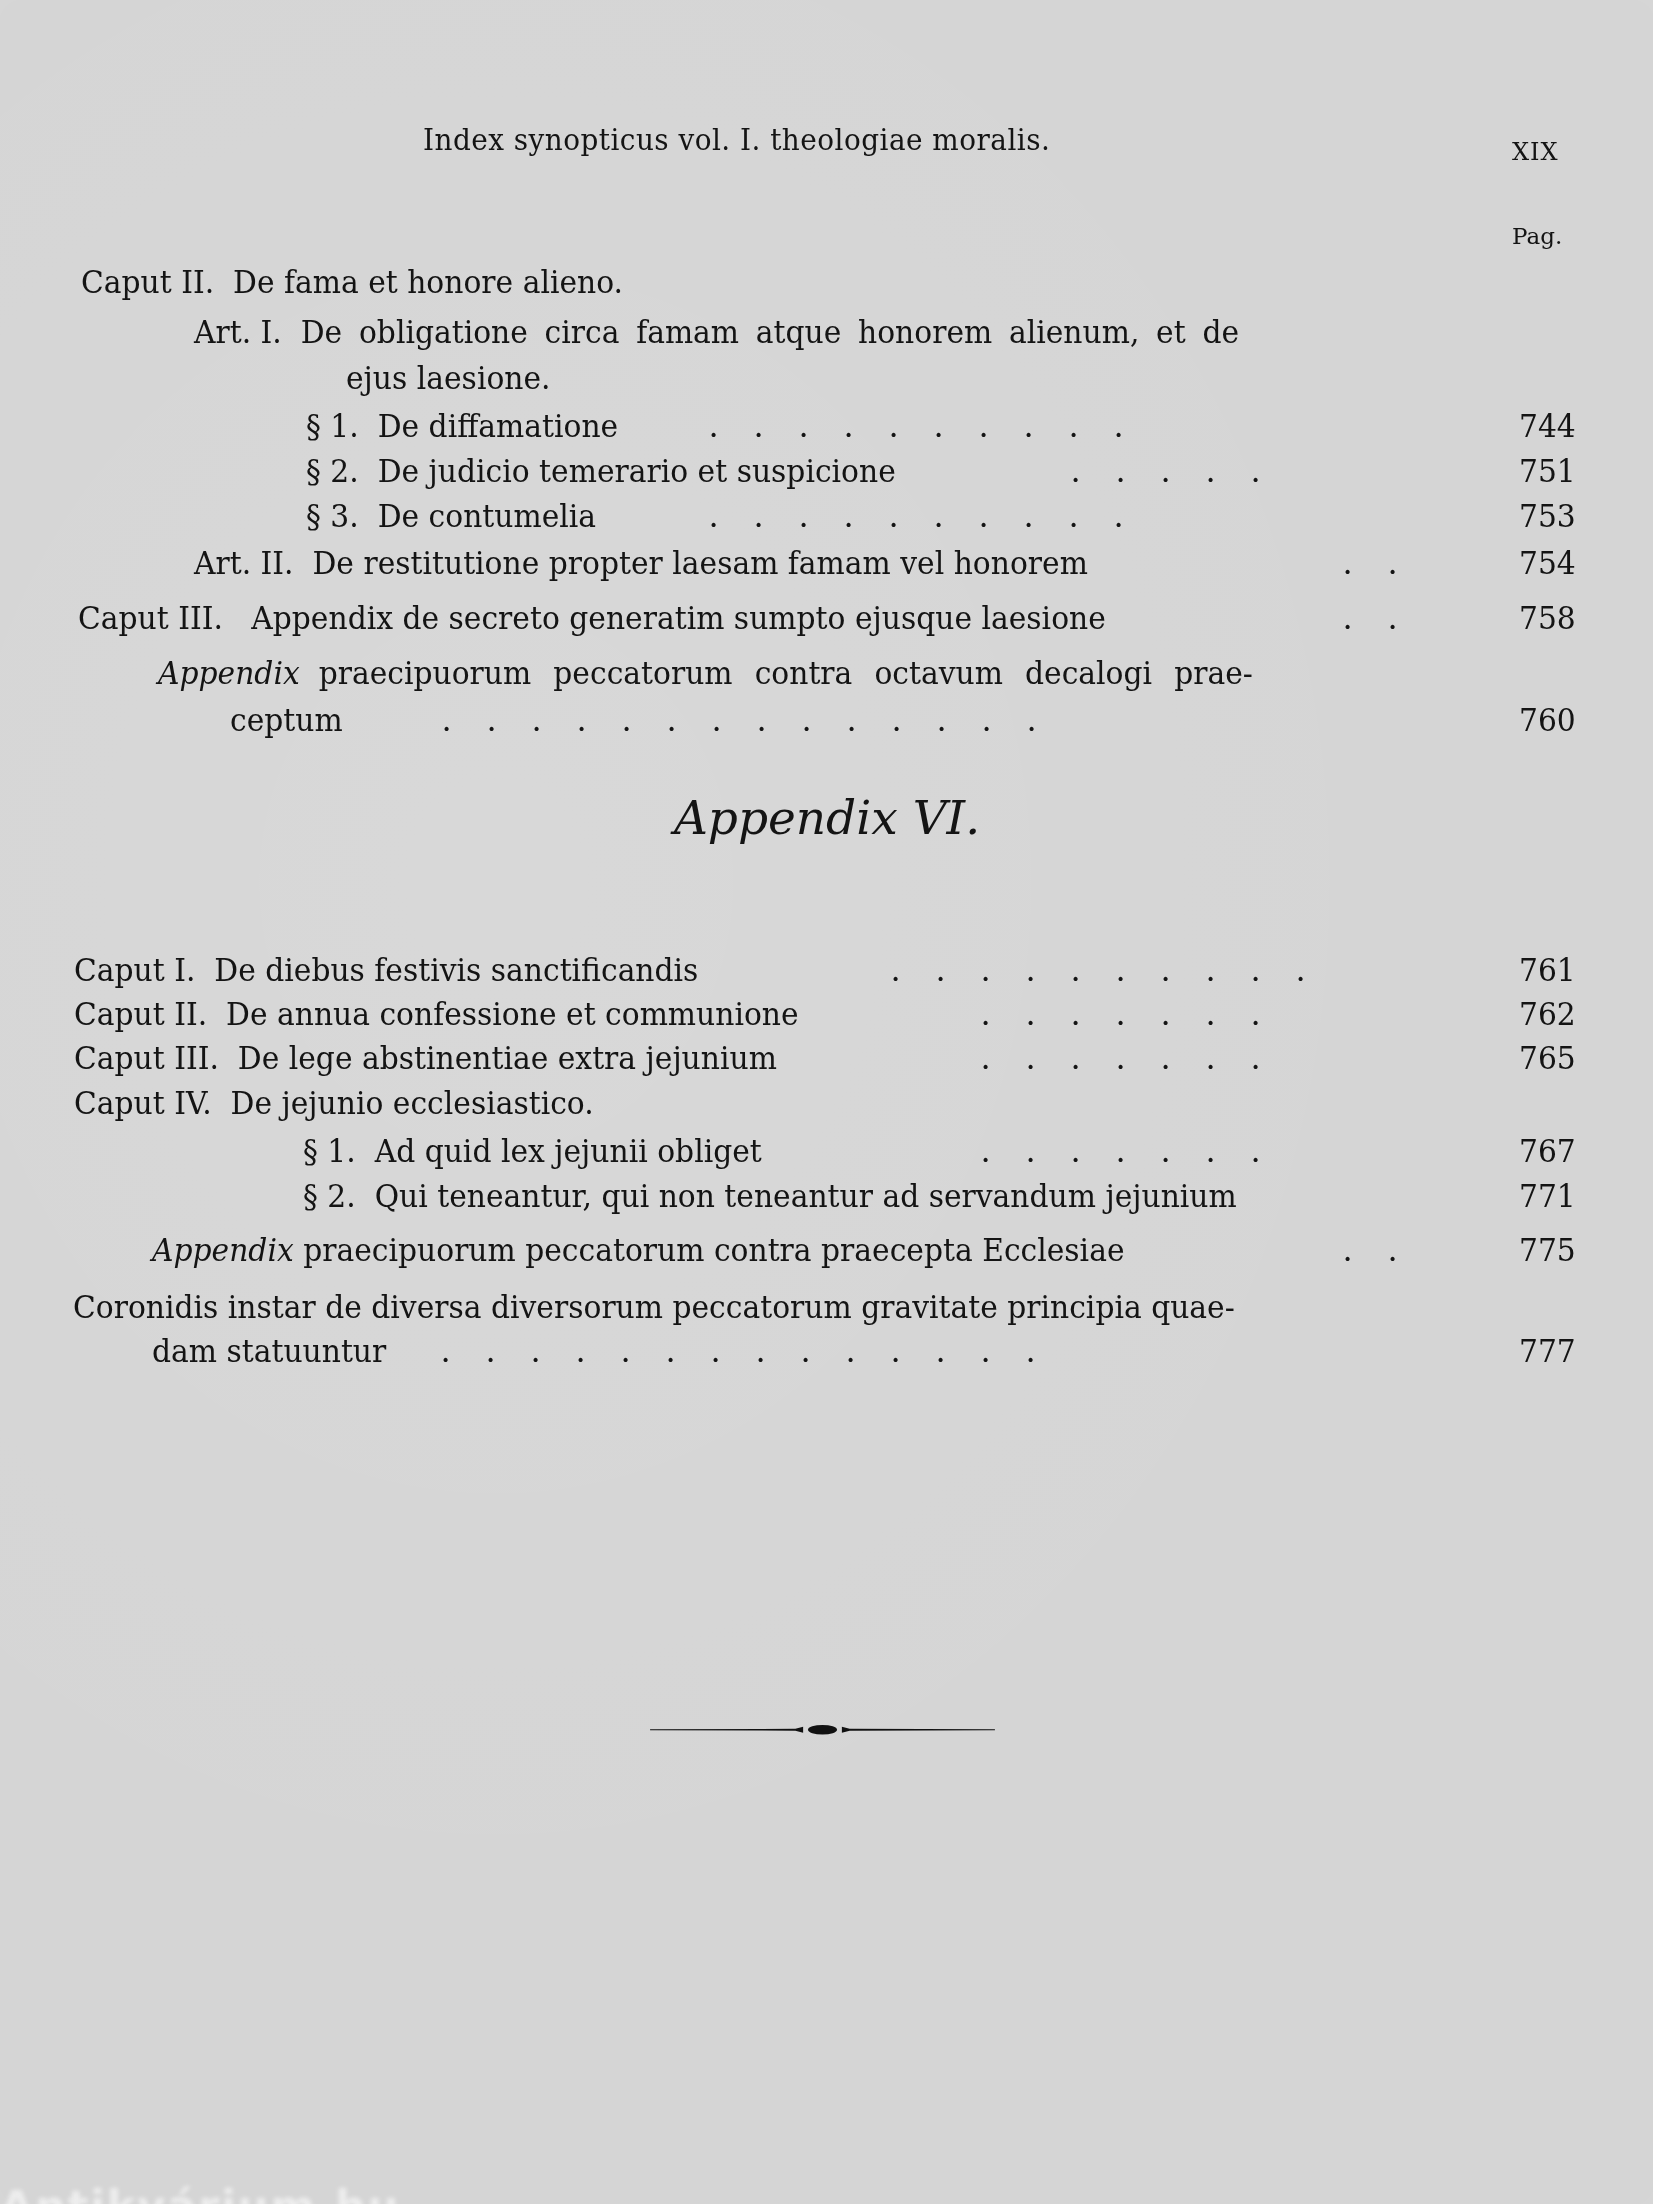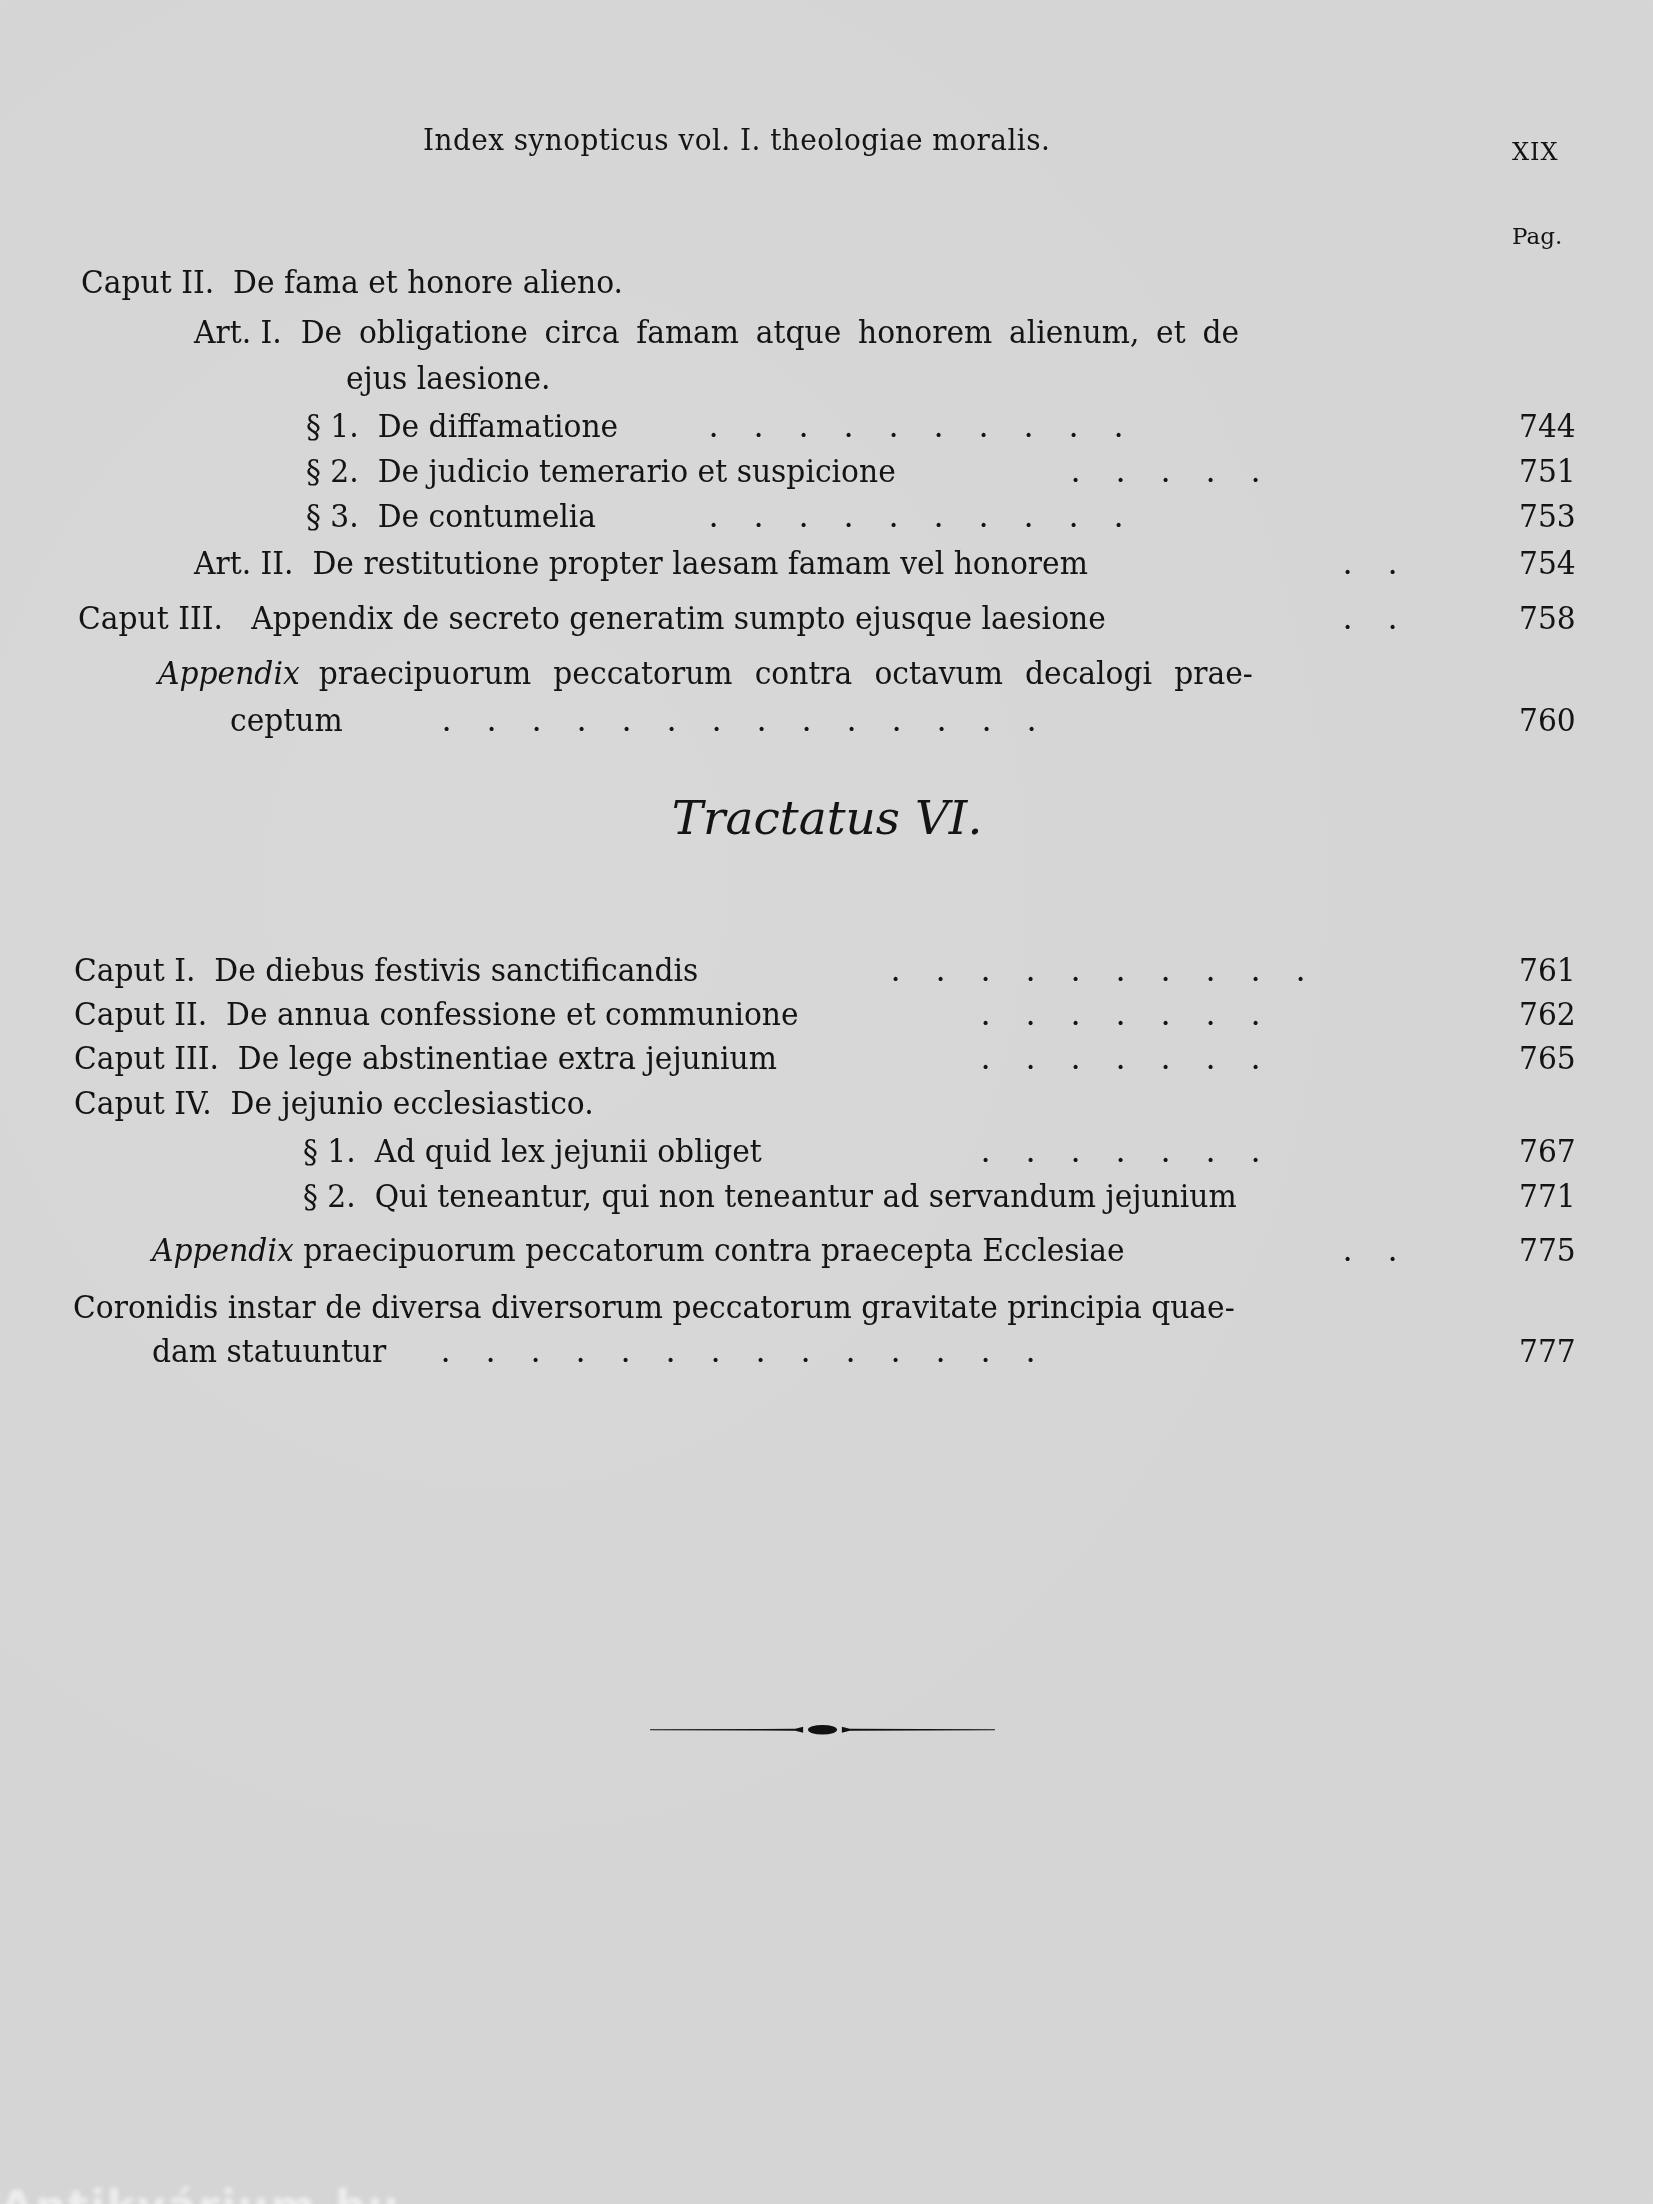--- a/index.html
+++ b/index.html
@@ -178,21 +178,21 @@
   <div class="page-num" style="top:602px;">758</div>
 
   <div class="entry" style="top:657px;left:158px;">
     <span class="it">Appendix</span>&nbsp;
     <span style="word-spacing:13.6px;">praecipuorum peccatorum contra octavum decalogi prae-</span>
   </div>
   <div class="entry" style="top:704px;left:230px;">ceptum</div>
   <div class="dots" style="top:704px;left:424px;"><span>.</span><span>.</span><span>.</span><span>.</span><span>.</span><span>.</span><span>.</span><span>.</span><span>.</span><span>.</span><span>.</span><span>.</span><span>.</span><span>.</span></div>
   <div class="page-num" style="top:704px;">760</div>
 
-  <div class="tractatus">Tractatus VI.</div>
+  <div class="tractatus">Appendix VI.</div>
 
   <div class="entry" style="top:954px;left:74px;">
     <span>Caput I.</span>&nbsp;
     <span>De diebus festivis sanctificandis</span>
   </div>
   <div class="dots" style="top:954px;left:873px;"><span>.</span><span>.</span><span>.</span><span>.</span><span>.</span><span>.</span><span>.</span><span>.</span><span>.</span><span>.</span></div>
   <div class="page-num" style="top:954px;">761</div>
 
   <div class="entry" style="top:998px;left:74px;">
     <span>Caput II.</span>&nbsp;

